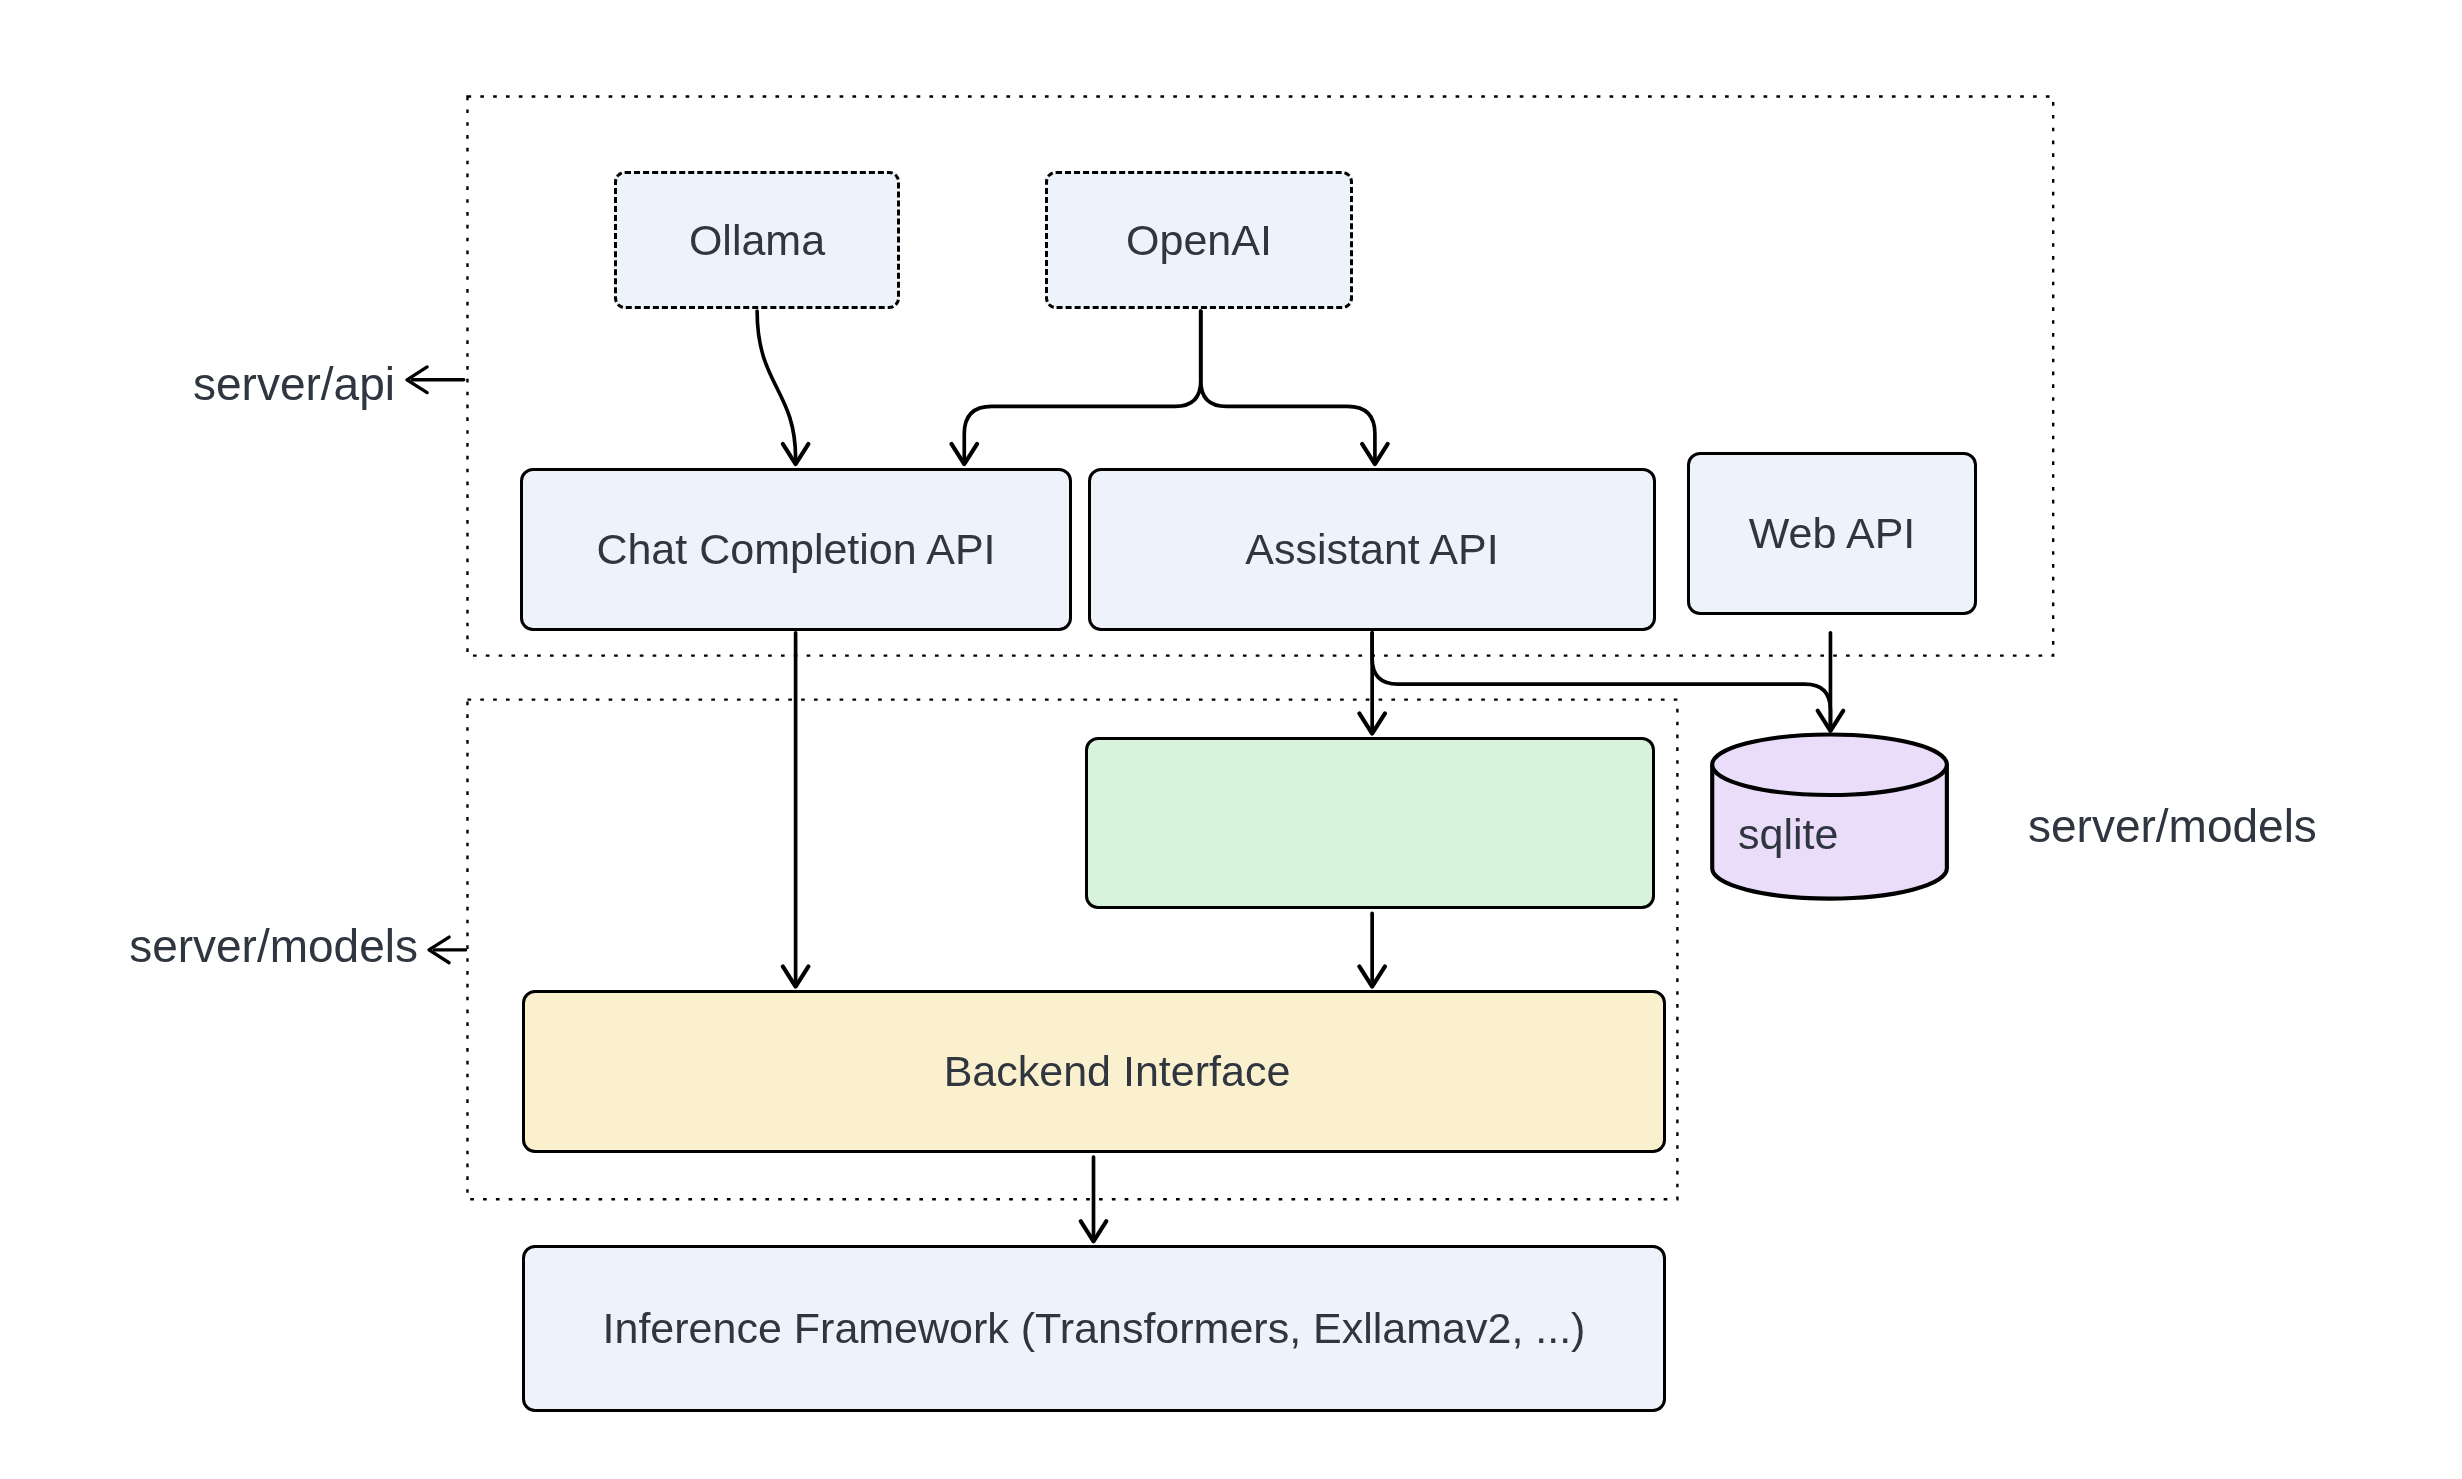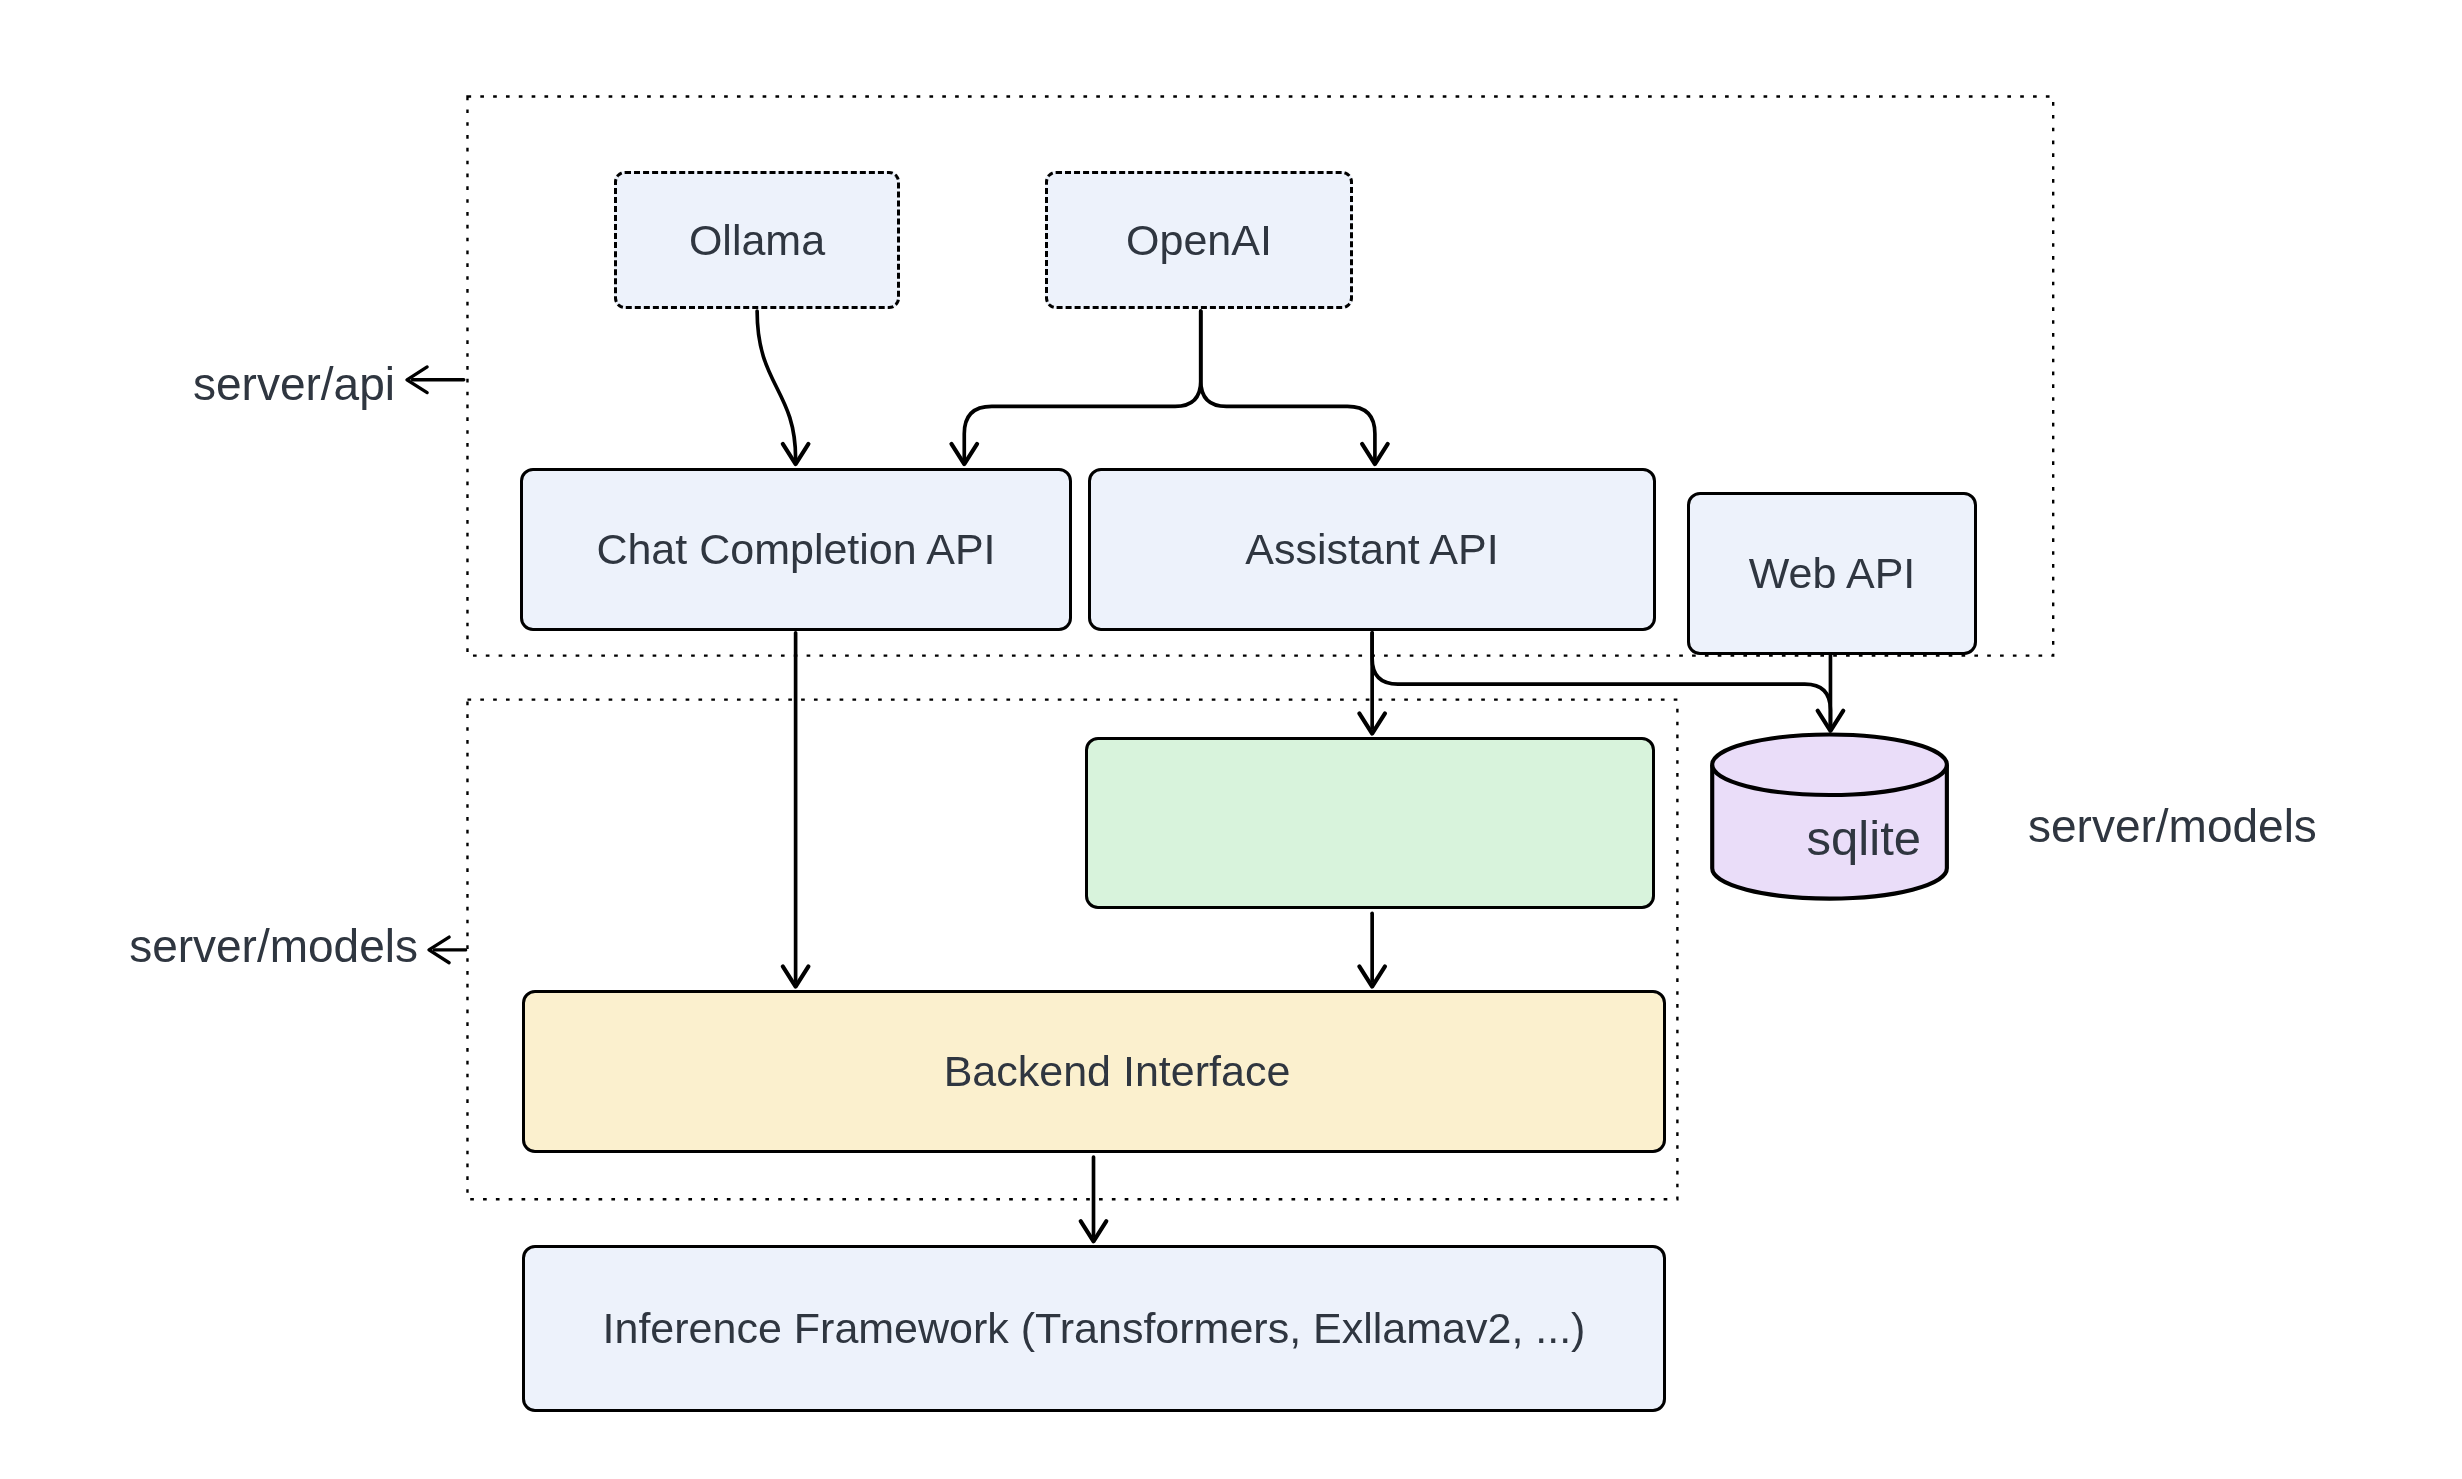--- a/index.html
+++ b/index.html
@@ -32,21 +32,21 @@
   .node.dashed{border-style:dashed;border-width:3.7px;border-radius:11px;}
   .node.green{background:var(--node-green);}
   .node.yellow{background:var(--node-yellow);padding-left:46px;}
   .node .stack{display:flex;flex-direction:column;align-items:center;}
   .outer-label{
     position:absolute;font-size:46px;color:var(--text);
     white-space:nowrap;
   }
   .cyl-label{
     position:absolute;left:1738px;top:810px;width:183px;
-    text-align:right;font-size:49px;color:var(--text);
+    text-align:left;font-size:43px;color:var(--text);
   }
 </style>
 </head>
 <body>
 
 <div class="canvas">
 
   <svg class="layer" viewBox="0 0 2686 1614">
 
     <rect x="510" y="105" width="1730" height="610" fill="none" stroke="#000" stroke-width="2.6" stroke-dasharray="4 10"></rect>
@@ -95,21 +95,21 @@
   </div>
 
   <div class="node" style="left:520px;top:468px;width:552px;height:163px;">
     <span>Chat Completion API</span>
   </div>
 
   <div class="node" style="left:1088px;top:468px;width:568px;height:163px;">
     <span>Assistant API</span>
   </div>
 
-  <div class="node" style="left:1687px;top:492px;width:290px;height:163px;">
+  <div class="node" style="left:1687px;top:452px;width:290px;height:163px;">
     <span>Web API</span>
   </div>
 
   <div class="node green" style="left:1085px;top:737px;width:570px;height:172px;">
     <span class="stack">
     </span>
   </div>
 
   <div class="node yellow" style="left:522px;top:990px;width:1144px;height:163px;">
     <span>Backend Interface</span>

